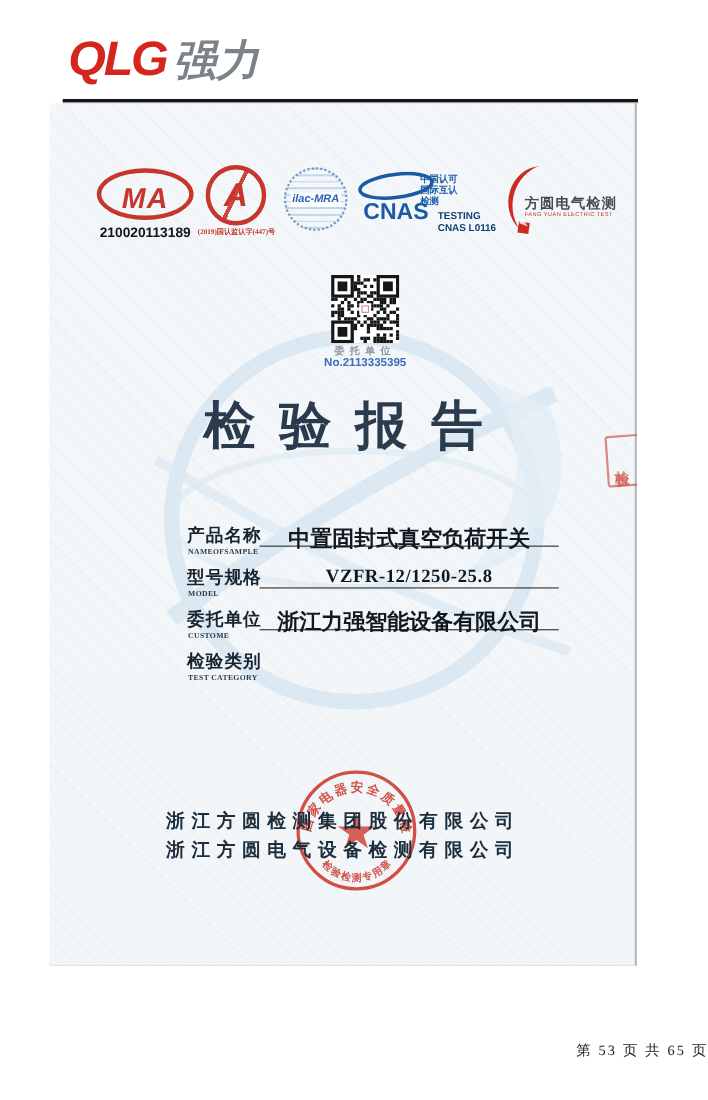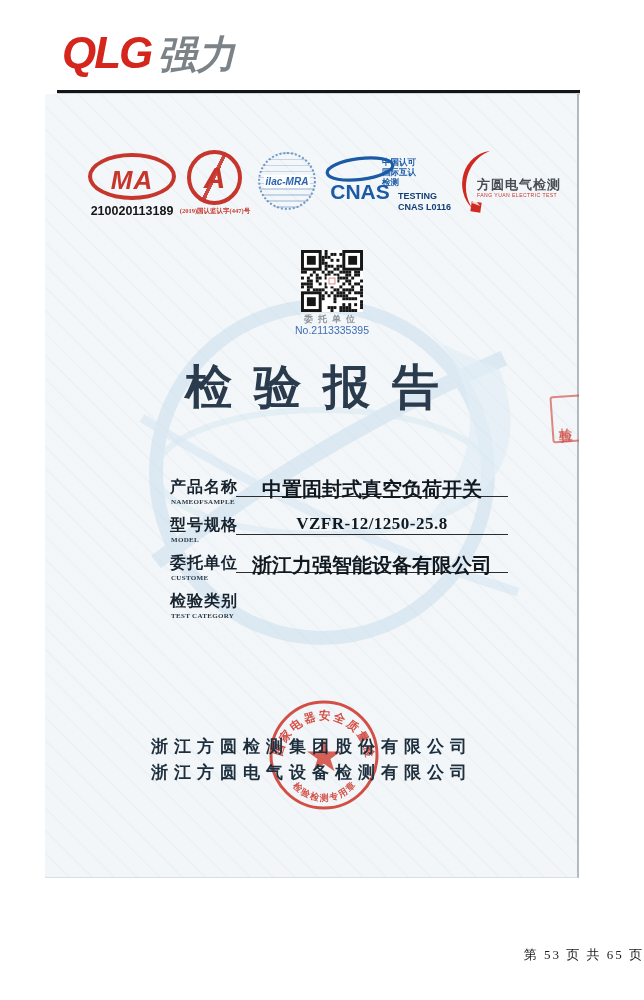--- a/index.html
+++ b/index.html
@@ -55,21 +55,21 @@
   .fy-text { position:absolute; left:477px; top:176px; font-family:"Liberation Sans",sans-serif;
     font-weight:700; font-size:13px; color:#474d54; letter-spacing:1px; white-space:nowrap; }
   .fy-sub { position:absolute; left:477px; top:193px; font-family:"Liberation Sans",sans-serif;
     font-size:6px; color:#c6362c; letter-spacing:.5px; transform:scale(.85); transform-origin:left top; white-space:nowrap; }
 
   
   .qr { position:absolute; left:301px; top:250px; width:62px; height:62px; }
   .qr-caption { position:absolute; left:271px; top:313px; width:122px; text-align:center;
     font-size:9px; color:#8d949b; letter-spacing:5px; font-weight:700; }
   .qr-number { position:absolute; left:271px; top:324px; width:122px; text-align:center;
-    font-family:"Liberation Sans",sans-serif; font-size:10.5px; color:#3f6db5; font-weight:400; }
+    font-family:"Liberation Sans",sans-serif; font-size:10.5px; color:#3f6db5; font-weight:700; }
 
   
   .watermark { position:absolute; left:122px; top:300px; opacity:.55; }
 
   
   .title-cn { position:absolute; left:45px; top:356px; width:534px; text-align:center;
     font-size:47px; font-weight:700; color:#2a3b4d; letter-spacing:22px; text-indent:22px; }
   .title-en { position:absolute; left:45px; top:419px; width:534px; text-align:center;
     font-size:27px; font-weight:700; color:#24364a; letter-spacing:3px; }
 

